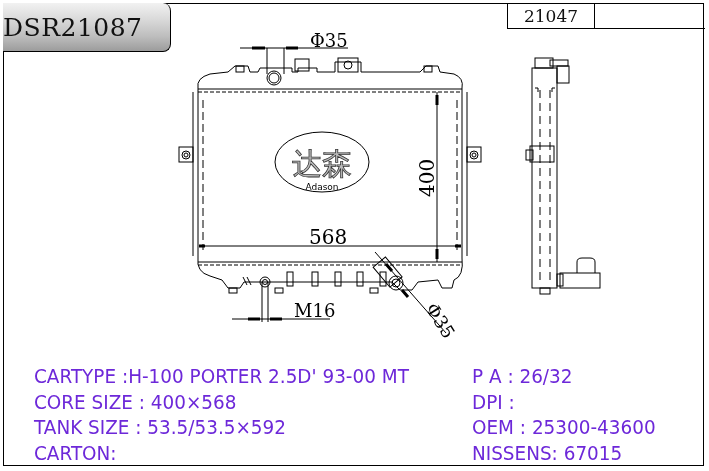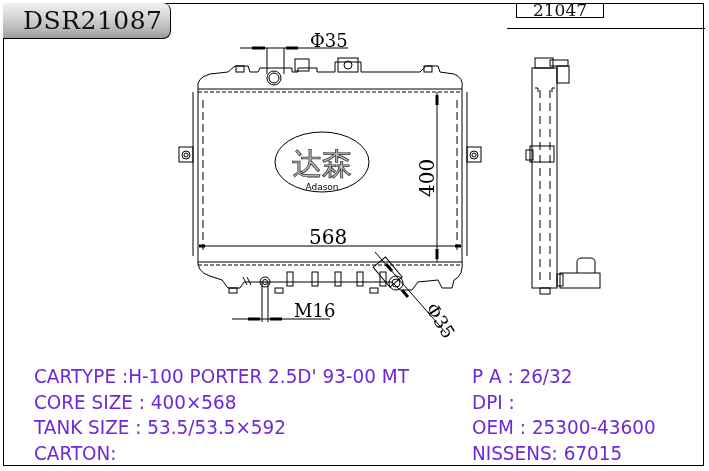--- a/index.html
+++ b/index.html
@@ -1,29 +1,29 @@
 <!DOCTYPE html>
 <html><head>
 <meta charset="utf-8">
 <style>
   html, body { margin: 0; padding: 0; background: #ffffff; }
   body { width: 709px; height: 471px; position: relative; overflow: hidden; font-family: "DejaVu Sans", sans-serif; }
   .frame { position: absolute; left: 3px; top: 3px; width: 701px; height: 463px; border: 1.5px solid #000; box-sizing: border-box; }
   .model-badge {
-    position: absolute; left: 3px; top: 3px; width: 168px; height: 36px;
+    position: absolute; left: 3px; top: 3px; width: 168px; height: 49px;
     border: 1.5px solid #000; border-left: none; border-top: none;
     border-radius: 0 0 8px 0;
     background: linear-gradient(180deg, #f2f2f2 0%, #d9d9d9 35%, #bdbdbd 70%, #9c9c9c 100%);
     box-sizing: border-box;
-    display: flex; align-items: center; padding-left: 20px;
+    display: flex; align-items: center; 
     border-top-right-radius: 8px;
   }
   .model-badge span { font-family: "DejaVu Serif", serif; font-size: 25px; color: #111; letter-spacing: 0.5px; }
   .ref-box { position: absolute; left: 507px; top: 3px; width: 198px; height: 26px; border-bottom: 1.5px solid #000; box-sizing: border-box; }
-  .ref-cell { position: absolute; left: 507px; top: 3px; width: 88px; height: 15px; border: 1.5px solid #000; border-top: none; box-sizing: border-box; display: flex; align-items: center; justify-content: center; margin-left: 9px; }
+  .ref-cell { position: absolute; left: 507px; top: 3px; width: 88px; height: 26px; border: 1.5px solid #000; border-top: none; box-sizing: border-box; display: flex; align-items: center; justify-content: center; }
   .ref-cell span { font-family: "DejaVu Serif", serif; font-size: 17px; color: #111; }
   svg.drawing { position: absolute; left: 0; top: 0; }
   .specs { position: absolute; font-family: "DejaVu Sans", sans-serif; font-size: 20px; color: #6d28d9; line-height: 25.5px; }
   .specs.left { left: 34px; top: 364px; }
   .specs.right { left: 472px; top: 364px; }
   .specs div { white-space: pre; transform: scaleX(0.92); transform-origin: left center; }
   .dimlabel { font-family: "DejaVu Serif", serif; fill: #000; }
 </style>
 </head>
 <body>

